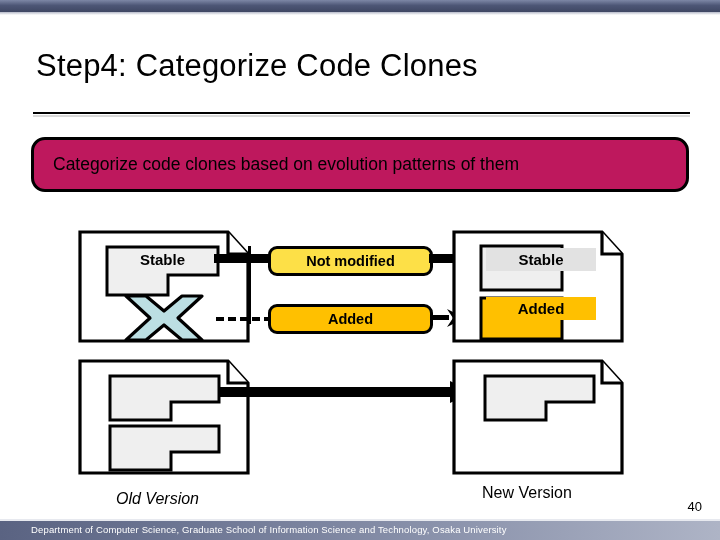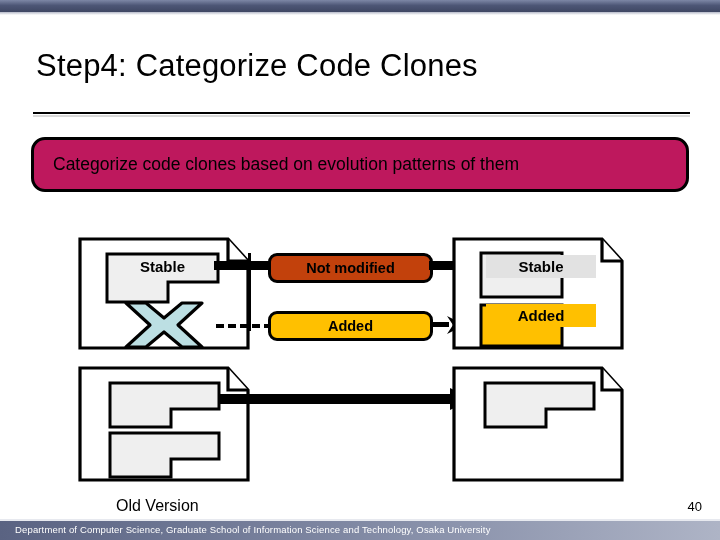--- a/index.html
+++ b/index.html
@@ -68,21 +68,21 @@
   }
   .callout-text {
     font-size: 17.5px;
     color: #000000;
     white-space: nowrap;
   }
 
   
   .diagram {
     position: absolute;
-    left: 0; top: 16px;
+    left: 0; top: 9px;
     width: 720px; height: 462px;
   }
 
   
   .doc {
     position: absolute;
   }
   .doc svg { display: block; }
 
   
@@ -112,21 +112,21 @@
     border: 3px solid #000000;
     border-radius: 9px;
     display: flex;
     align-items: center;
     justify-content: center;
     font-size: 14.5px;
     font-weight: bold;
     color: #000000;
     white-space: nowrap;
   }
-  .pill.light { background: #c2410c; }
+  .pill.light { background: #fde047; }
   .pill.orange { background: #ffc000; }
 
   
   .conn {
     position: absolute;
     background: #000000;
   }
   
   .conn-dashed {
     position: absolute;
@@ -164,21 +164,21 @@
     background: linear-gradient(to right, #5a6382 0%, #6f7895 28%, #8b93ac 62%, #aeb4c6 100%);
   }
   .footer-band-top {
     position: absolute;
     left: 0; top: 519px;
     width: 720px; height: 2px;
     background: #e7e9ef;
   }
   .footer-text {
     position: absolute;
-    left: 15px; top: 524px;
+    left: 31px; top: 524px;
     font-size: 9.5px;
     color: #ffffff;
     white-space: nowrap;
     letter-spacing: 0.15px;
   }
 </style>
 </head>
 <body>
 
 <div id="slide">
@@ -290,21 +290,22 @@
         <path d="M2,2 L150,2 L170,24 L170,114 L2,114 Z" fill="#ffffff" stroke="#000000" stroke-width="3.2"></path>
         <path d="M150,2 L150,24 L170,24" fill="#ffffff" stroke="#000000" stroke-width="3.2"></path>
       </svg>
     </div>
     <div class="code-shape" style="left:483px; top:365px;">
       <svg width="113" height="48" viewBox="0 0 113 48">
         <path d="M2,2 L111,2 L111,28 L63,28 L63,46 L2,46 Z" fill="#efefef" stroke="#000000" stroke-width="3"></path>
       </svg>
     </div>
 
-    <div class="caption" style="left:116px; top:481px;">Old Version</div>
+    <div class="caption" style="left:116px; top:481px;font-style:italic;">Old Version</div>
+    <div class="caption" style="left:482px; top:475px;">New Version</div>
   </div>
 
 
   <div class="page-number">40</div>
 
   <div class="footer-band-top"></div>
   <div class="footer-band"></div>
   <div class="footer-text">Department of Computer Science, Graduate School of Information Science and Technology, Osaka University</div>
 
 </div>

